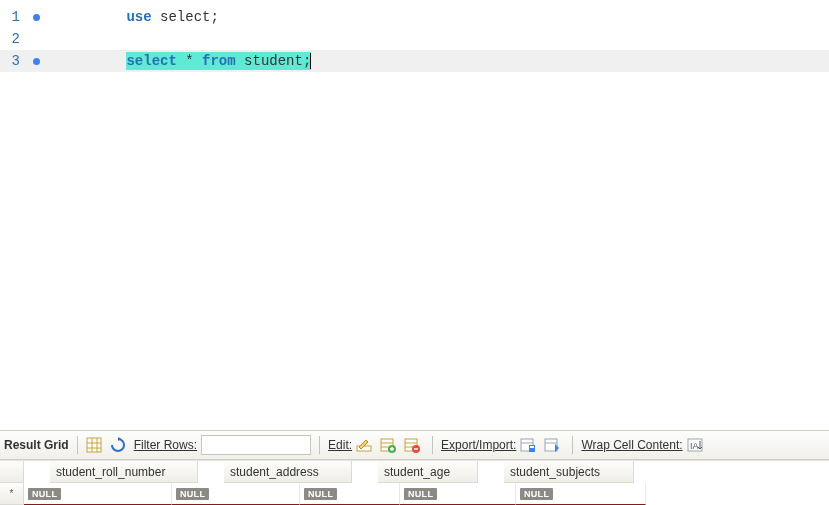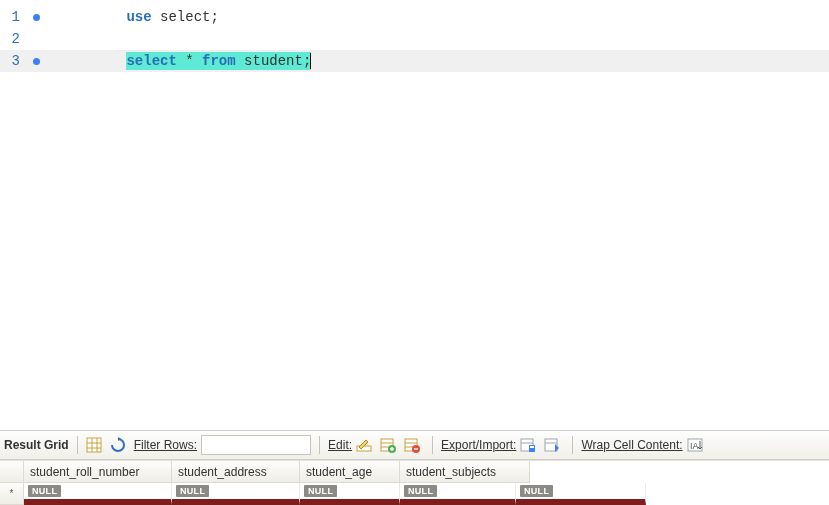--- a/index.html
+++ b/index.html
@@ -111,20 +111,21 @@
   
   .grid {
     background: #fff;
     border-top: 1px solid #e3e1da;
   }
   .grid-header, .grid-row {
     display: flex;
   }
   .grid-header {
     height: 22px;
+    gap: 26px;
   }
   .grid-row {
     height: 22px;
   }
   .rowhead {
     width: 24px;
     border-right: 1px solid #dcdad2;
     border-bottom: 1px solid #dcdad2;
     background: linear-gradient(#fdfdfc,#efede6);
     display: flex;
@@ -138,21 +139,21 @@
     border-bottom: 1px solid #dcdad2;
     background: linear-gradient(#fdfdfc,#efede6);
     display: flex;
     align-items: center;
     padding: 0 6px;
     font-size: 12px;
     color: #333;
   }
   .cell {
     border-right: 1px solid #eceae3;
-    border-bottom: 6px solid #7f1d1d;
+    border-bottom: 1px solid #7f1d1d;
     display: flex;
     align-items: center;
     padding: 0 4px;
   }
   .nulltag {
     background: #8c8a85;
     color: #fff;
     font-size: 9px;
     font-weight: bold;
     padding: 1px 4px;

